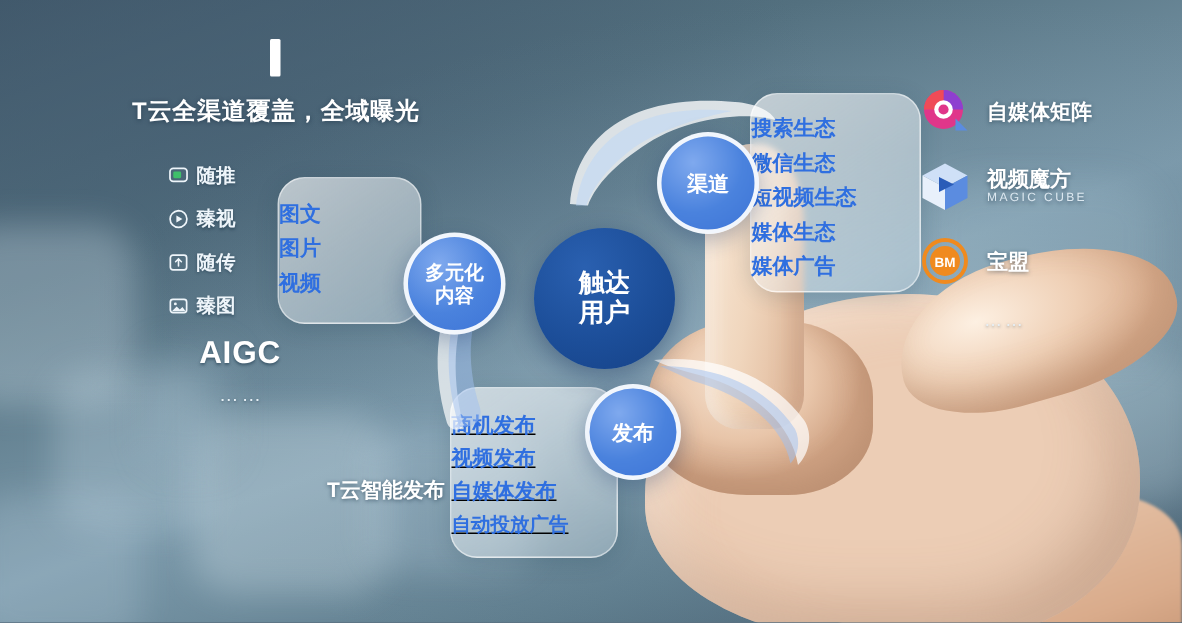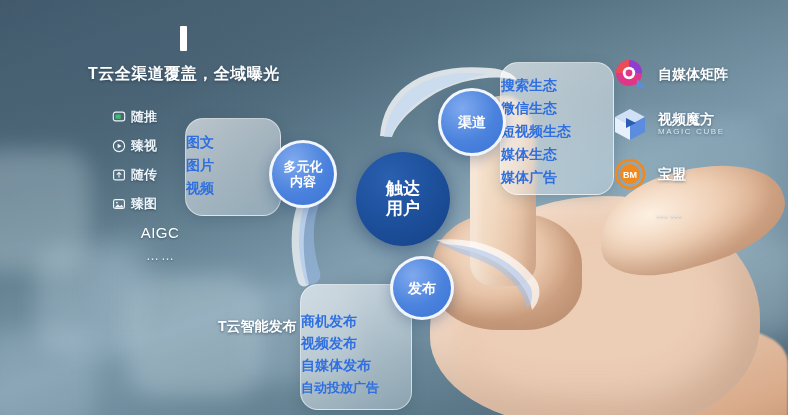--- a/index.html
+++ b/index.html
@@ -74,21 +74,21 @@
     box-shadow:0 4px 14px rgba(30,60,110,.32);}
   .circle.navy{background:radial-gradient(circle at 36% 28%,#2a60b0 0%,#1c4e99 55%,#154186 100%);
     box-shadow:0 5px 18px rgba(10,35,80,.42);}
   
   .swoosh{position:absolute;pointer-events:none;z-index:4;}
   
   #sidebar{position:absolute;left:112px;top:108px;width:80px;z-index:7;text-align:center;}
   .side-item{display:flex;align-items:center;gap:5px;margin-bottom:11px;
     color:#eef5fa;font-size:13px;font-weight:bold;text-shadow:0 1px 2px rgba(20,45,65,.5);}
   .side-ico{width:14px;height:14px;flex:0 0 14px;display:block;}
-  #sidebar-aigc{color:#ffffff;font-size:15px;font-weight:normal;letter-spacing:.5px;
+  #sidebar-aigc{color:#ffffff;font-size:21px;font-weight:bold;letter-spacing:.5px;
     margin:4px 0 0 16px;text-shadow:0 1px 2px rgba(20,45,65,.5);}
   #sidebar-more{color:#e7f0f6;font-size:13px;letter-spacing:2px;margin:7px 0 0 18px;
     text-shadow:0 1px 2px rgba(20,45,65,.5);}
   
   #brands{position:absolute;left:612px;top:56px;width:165px;z-index:7;}
   .brand{display:flex;align-items:center;gap:10px;margin-bottom:14px;}
   .brand-logo{width:36px;height:36px;flex:0 0 36px;position:relative;}
   .brand-txt{color:#ffffff;font-size:14px;font-weight:bold;line-height:1.15;
     text-shadow:0 1px 3px rgba(20,45,65,.55);}
   .brand-sub{display:block;color:#dce8f0;font-size:8px;font-weight:normal;letter-spacing:1.6px;}
@@ -168,21 +168,21 @@
     <div id="sidebar-aigc">AIGC</div>
     <div id="sidebar-more">……</div>
   </div>
 
   <div class="panel" style="left:185px;top:118px;width:94px;height:86px;padding-top:10px;">
     <div class="row" style="margin:5px 0;">图文</div>
     <div class="row" style="margin:5px 0;">图片</div>
     <div class="row" style="margin:5px 0;">视频</div>
   </div>
 
-  <div class="circle blue" style="left:269px;top:140px;width:62px;height:62px;font-size:13px;">
+  <div class="circle blue" style="left:269px;top:155px;width:62px;height:62px;font-size:13px;">
     <span>多元化</span>
     <span>内容</span>
   </div>
 
   <div class="circle navy" style="left:356px;top:152px;width:94px;height:94px;font-size:17px;">
     <span>触达</span>
     <span>用户</span>
   </div>
 
   <div class="circle blue" style="left:438px;top:88px;width:62px;height:62px;font-size:14px;">
@@ -194,21 +194,21 @@
     <div class="row" style="margin:5px 0;">微信生态</div>
     <div class="row" style="margin:5px 0;">短视频生态</div>
     <div class="row" style="margin:5px 0;">媒体生态</div>
     <div class="row" style="margin:5px 0;">媒体广告</div>
   </div>
 
   <div class="circle blue" style="left:390px;top:256px;width:58px;height:58px;font-size:14px;">
     <span>发布</span>
   </div>
 
-  <div class="panel" style="left:300px;top:284px;width:110px;height:100px;padding-top:24px;">
+  <div class="panel" style="left:300px;top:258px;width:110px;height:100px;padding-top:12px;text-decoration:underline;">
     <div class="row" style="margin:4px 0;">商机发布</div>
     <div class="row" style="margin:4px 0;">视频发布</div>
     <div class="row" style="margin:4px 0;">自媒体发布</div>
     <div class="row" style="margin:4px 0;font-size:13px;">自动投放广告</div>
   </div>
 
   <div id="publish-label">T云智能发布</div>
 
   <div id="brands">
     <div class="brand">

